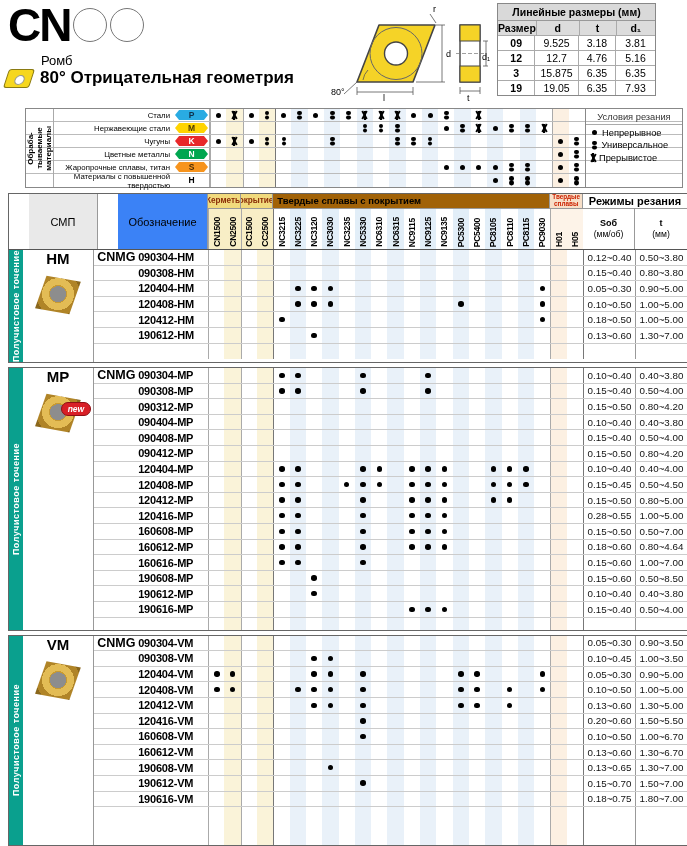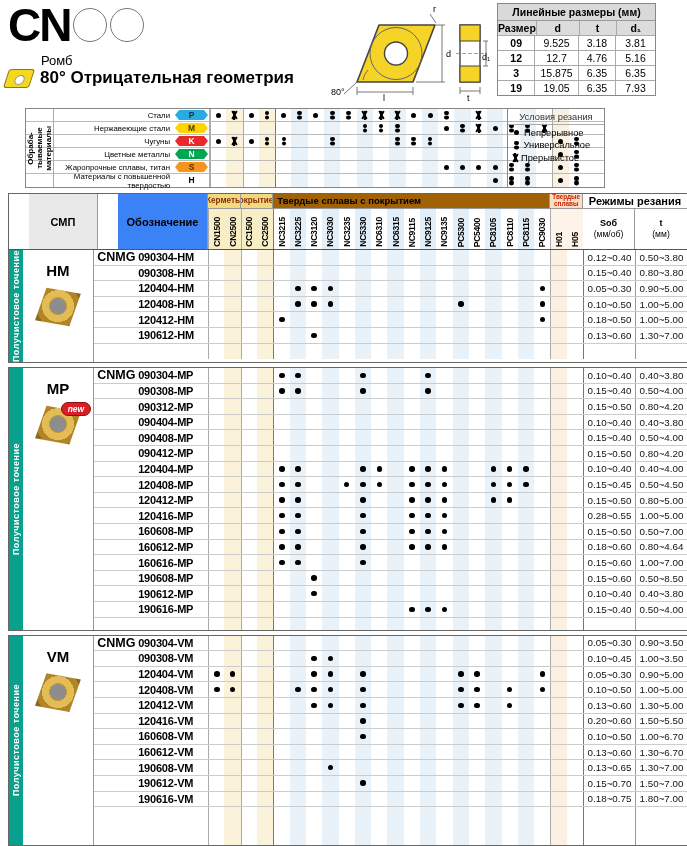--- a/index.html
+++ b/index.html
@@ -26,21 +26,21 @@
   .dim-row { display:flex; border-bottom:1px solid #aaa; }
   .dim-row:last-child { border-bottom:none; }
   .dim-row.dhead { background:#dcdcdc; font-weight:700; }
   .dim-cell { text-align:center; padding:1px 0; border-right:1px solid #aaa; }
   .dim-cell:last-child { border-right:none; }
   .dim-c0 { width:44px; font-weight:700; }
   .dim-c1 { width:51px; } .dim-c2 { width:44px; } .dim-c3 { width:46px; }
   .dim-row.dhead .dim-c1,.dim-row.dhead .dim-c2,.dim-row.dhead .dim-c3 { font-weight:700; }
 
   
-  #materials { position:absolute; left:25px; top:108px; width:580px; border:1.2px solid #888; }
+  #materials { position:absolute; left:25px; top:108px; width:658px; border:1.2px solid #888; }
   .mrow { display:flex; height:13px; border-bottom:1px solid #bbb; }
   .mrow:last-child { border-bottom:none; }
   #mat-side { position:absolute; left:0; top:0; width:28px; height:78px; border-right:1px solid #aaa; display:flex; align-items:center; justify-content:center; }
   #mat-side span { writing-mode:vertical-rl; transform:rotate(180deg); font-size:8px; font-weight:700; text-align:center; line-height:9px; white-space:pre-line; }
   .mname { width:120px; margin-left:28px; font-size:7.8px; text-align:right; padding-right:4px; display:flex; align-items:center; justify-content:flex-end; }
   .mhexwrap { width:36px; display:flex; align-items:center; justify-content:center; border-right:1px solid #aaa; }
   .mhex { width:33px; height:10.5px; clip-path:polygon(13% 0,87% 0,100% 50%,87% 100%,13% 100%,0 50%); font-size:8.5px; font-weight:700; text-align:center; line-height:10.5px; }
   .mcell { width:16.3px; display:flex; align-items:center; justify-content:center; }
   .mlegend { position:absolute; right:0; top:0; width:97px; height:78px; border-left:1px solid #888; font-size:9px; }
   #legend-title { text-align:center; font-size:9.3px; padding:3px 0 2px; border-bottom:1px solid #aaa; color:#333; }
@@ -52,21 +52,21 @@
   .sym-u { width:4.6px; height:4.6px; background:#000; border-radius:50%; box-shadow:0 4.4px 0 #000; margin-bottom:4.4px; }
   .sym-i { width:2px; height:9px; background:#000; position:relative; }
   .sym-i:before,.sym-i:after { content:""; position:absolute; left:-3.5px; top:3.5px; width:9px; height:2px; background:#000; }
   .sym-i:before { transform:rotate(60deg); } .sym-i:after { transform:rotate(-60deg); }
 
   
   #main-table { position:absolute; left:8px; top:193px; width:680px; }
 
   
   #mt-header { display:flex; border:1.4px solid #666; border-bottom:1.6px solid #555; height:57px; background:#fff; }
-  .hc { display:flex; align-items:center; justify-content:center; font-weight:700;margin-left:20px; }
+  .hc { display:flex; align-items:center; justify-content:center; font-weight:400;margin-left:20px; }
   #h-smp { width:87px; background:#e9e9e9; border-right:1px solid #999; font-size:11px; }
   #h-des { width:114px; background:#3b82f6; border-right:1px solid #999; font-size:11px; }
   #h-grades { width:375px; display:flex; flex-direction:column; }
   #h-groups { display:flex; height:15px;border-radius:6px; }
   .hgroup { font-size:8.2px; font-weight:700; display:flex; align-items:center; border-right:1px solid #999; border-bottom:1px solid #999; overflow:hidden; }
   .g-yel { background:#f1da7d; color:#8a2c08; justify-content:center; }
   .g-blue { background:#a16207; color:#000; justify-content:flex-start; padding-left:4px; font-size:9.5px; }
   .g-org { background:#f7dfc8; color:#cc2200; justify-content:center; font-size:6.4px; line-height:6.6px; text-align:center; }
   #h-labels { display:flex; height:41px; }
   .glab { width:16.3px; display:flex; align-items:flex-end; justify-content:center; padding-bottom:2px; }
@@ -81,21 +81,21 @@
   .z-yel.tint { background:#faf3d9; } .z-blue.tint { background:#e9f1f9; } .z-org.tint { background:#fcf0e2; }
   .hz.z-yel { background:#f8eec6; } .hz.z-blue.tint { background:#e2eef8; } .hz.z-org { background:#fdf3e8; }
   .bl-thin { border-left:1px solid #aaa; } .bl-thick { border-left:1.4px solid #777; }
 
   
   .section { display:flex; border:1.4px solid #666; border-top:none; margin-bottom:0; position:relative; }
   .section.gap { margin-top:4px; border-top:1.4px solid #666; }
   .side-bar { width:14px; background:#0aa08e; display:flex; align-items:center; justify-content:center; }
   .side-bar span { writing-mode:vertical-rl; transform:rotate(180deg); color:#fff; font-size:9px; font-weight:700; letter-spacing:0.5px; white-space:nowrap; }
   .smp-cell { width:73px; border-right:1px solid #999; position:relative; display:flex; flex-direction:column; align-items:center; }
-  .sec-label { font-size:15px; font-weight:800; margin-top:12px; }
+  .sec-label { font-size:15px; font-weight:800; }
   .photo { width:52px; height:44px; margin-top:6px; clip-path:polygon(6% 80%,28% 6%,94% 20%,72% 94%); background:radial-gradient(circle at 50% 48%, #8d8d8d 0 8px, #c79a33 8px 9px, #e3bc55 9px 16px, #b08427 16px 22px, #8a671c 22px); position:relative; }
   .badge-new { position:absolute; right:2px; top:34px; background:#d81f26; color:#fff; font-size:8.5px; font-style:italic; font-weight:700; border-radius:8px; padding:0 6px; line-height:12px; border:1px solid #8d0f14; }
   .rows-block { flex:1; display:flex; flex-direction:column; }
   .trow { display:flex; height:15.6px; border-bottom:1px solid #ccc; align-items:stretch; }
   .trow:last-child { border-bottom:none; }
   .des-cell { width:114px; display:flex; align-items:center; }
   .des-prefix { width:44px; font-size:12.5px; font-weight:800; padding-left:3px; }
   .des-size { font-size:11px; font-weight:700; letter-spacing:-0.2px; }
   .gc { width:16.3px; display:flex; align-items:center; justify-content:center; }
   .gc .dot { width:5.5px; height:5.5px; background:#000; border-radius:50%; }

